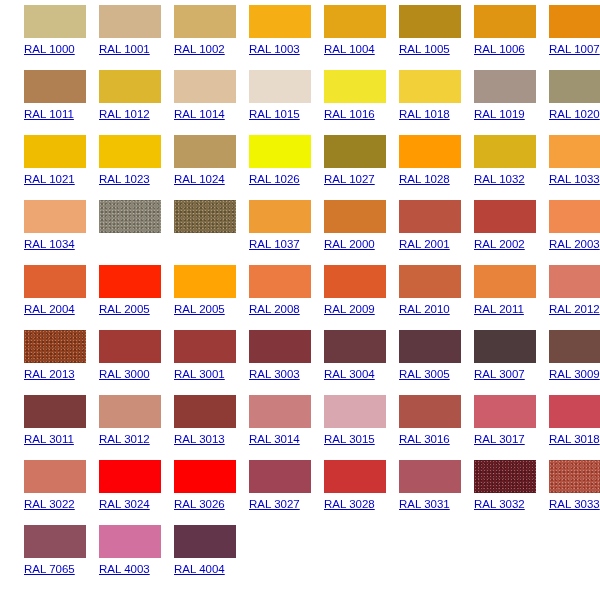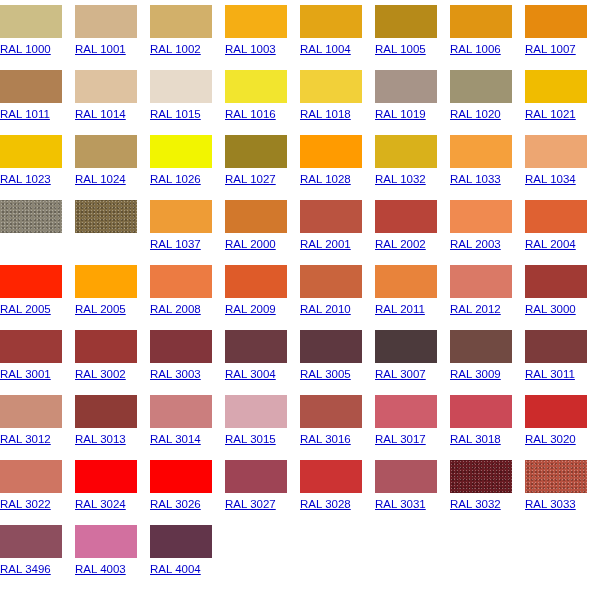--- a/index.html
+++ b/index.html
@@ -10,21 +10,21 @@
   body {
     width: 600px;
     height: 600px;
     overflow: hidden;
     font-family: "Liberation Sans", sans-serif;
   }
   #swatch-grid {
     display: grid;
     grid-template-columns: repeat(8, 75px);
     grid-auto-rows: 65px;
-    padding: 5px 0 0 0;
+    padding: 5px 0 0 24px;
     box-sizing: border-box;
   }
   .swatch-cell {
     width: 75px;
     height: 65px;
     box-sizing: border-box;
   }
   .swatch-chip {
     width: 62px;
     height: 33px;
@@ -66,20 +66,21 @@
 <div id="swatch-grid">
     <div class="swatch-cell"><div class="swatch-chip" style="background: rgb(204, 190, 134);"></div><a class="swatch-label">RAL 1000</a></div>
     <div class="swatch-cell"><div class="swatch-chip" style="background: rgb(210, 180, 140);"></div><a class="swatch-label">RAL 1001</a></div>
     <div class="swatch-cell"><div class="swatch-chip" style="background: rgb(210, 176, 106);"></div><a class="swatch-label">RAL 1002</a></div>
     <div class="swatch-cell"><div class="swatch-chip" style="background: rgb(245, 174, 20);"></div><a class="swatch-label">RAL 1003</a></div>
     <div class="swatch-cell"><div class="swatch-chip" style="background: rgb(227, 165, 21);"></div><a class="swatch-label">RAL 1004</a></div>
     <div class="swatch-cell"><div class="swatch-chip" style="background: rgb(182, 138, 25);"></div><a class="swatch-label">RAL 1005</a></div>
     <div class="swatch-cell"><div class="swatch-chip" style="background: rgb(224, 149, 18);"></div><a class="swatch-label">RAL 1006</a></div>
     <div class="swatch-cell"><div class="swatch-chip" style="background: rgb(230, 138, 14);"></div><a class="swatch-label">RAL 1007</a></div>
     <div class="swatch-cell"><div class="swatch-chip" style="background: rgb(176, 128, 82);"></div><a class="swatch-label">RAL 1011</a></div>
+    <div class="swatch-cell"><div class="swatch-chip" style="background: rgb(221, 182, 47);"></div><a class="swatch-label">RAL 1012</a></div>
     <div class="swatch-cell"><div class="swatch-chip" style="background: rgb(222, 194, 160);"></div><a class="swatch-label">RAL 1014</a></div>
     <div class="swatch-cell"><div class="swatch-chip" style="background: rgb(231, 218, 202);"></div><a class="swatch-label">RAL 1015</a></div>
     <div class="swatch-cell"><div class="swatch-chip" style="background: rgb(242, 229, 46);"></div><a class="swatch-label">RAL 1016</a></div>
     <div class="swatch-cell"><div class="swatch-chip" style="background: rgb(242, 208, 57);"></div><a class="swatch-label">RAL 1018</a></div>
     <div class="swatch-cell"><div class="swatch-chip" style="background: rgb(167, 148, 136);"></div><a class="swatch-label">RAL 1019</a></div>
     <div class="swatch-cell"><div class="swatch-chip" style="background: rgb(158, 148, 114);"></div><a class="swatch-label">RAL 1020</a></div>
     <div class="swatch-cell"><div class="swatch-chip" style="background: rgb(240, 188, 0);"></div><a class="swatch-label">RAL 1021</a></div>
     <div class="swatch-cell"><div class="swatch-chip" style="background: rgb(242, 194, 0);"></div><a class="swatch-label">RAL 1023</a></div>
     <div class="swatch-cell"><div class="swatch-chip" style="background: rgb(186, 154, 94);"></div><a class="swatch-label">RAL 1024</a></div>
     <div class="swatch-cell"><div class="swatch-chip" style="background: rgb(242, 245, 0);"></div><a class="swatch-label">RAL 1026</a></div>
@@ -96,41 +97,40 @@
     <div class="swatch-cell"><div class="swatch-chip" style="background: rgb(184, 68, 57);"></div><a class="swatch-label">RAL 2002</a></div>
     <div class="swatch-cell"><div class="swatch-chip" style="background: rgb(240, 138, 80);"></div><a class="swatch-label">RAL 2003</a></div>
     <div class="swatch-cell"><div class="swatch-chip" style="background: rgb(223, 97, 50);"></div><a class="swatch-label">RAL 2004</a></div>
     <div class="swatch-cell"><div class="swatch-chip" style="background: rgb(255, 36, 0);"></div><a class="swatch-label">RAL 2005</a></div>
     <div class="swatch-cell"><div class="swatch-chip" style="background: rgb(255, 164, 2);"></div><a class="swatch-label">RAL 2005</a></div>
     <div class="swatch-cell"><div class="swatch-chip" style="background: rgb(236, 123, 66);"></div><a class="swatch-label">RAL 2008</a></div>
     <div class="swatch-cell"><div class="swatch-chip" style="background: rgb(222, 91, 41);"></div><a class="swatch-label">RAL 2009</a></div>
     <div class="swatch-cell"><div class="swatch-chip" style="background: rgb(201, 100, 61);"></div><a class="swatch-label">RAL 2010</a></div>
     <div class="swatch-cell"><div class="swatch-chip" style="background: rgb(232, 131, 59);"></div><a class="swatch-label">RAL 2011</a></div>
     <div class="swatch-cell"><div class="swatch-chip" style="background: rgb(218, 121, 102);"></div><a class="swatch-label">RAL 2012</a></div>
+    <div class="swatch-cell"><div class="swatch-chip metallic" style="background: rgb(147, 65, 30);"></div><a class="swatch-label">RAL 2013</a></div>
     <div class="swatch-cell"><div class="swatch-chip" style="background: rgb(161, 58, 52);"></div><a class="swatch-label">RAL 3000</a></div>
     <div class="swatch-cell"><div class="swatch-chip" style="background: rgb(156, 58, 55);"></div><a class="swatch-label">RAL 3001</a></div>
-    <div class="swatch-cell"><div class="swatch-chip" style="background: rgb(155, 55, 52);"></div><a class="swatch-label">RAL 3002</a></div>
     <div class="swatch-cell"><div class="swatch-chip" style="background: rgb(130, 53, 59);"></div><a class="swatch-label">RAL 3003</a></div>
     <div class="swatch-cell"><div class="swatch-chip" style="background: rgb(107, 58, 65);"></div><a class="swatch-label">RAL 3004</a></div>
     <div class="swatch-cell"><div class="swatch-chip" style="background: rgb(94, 56, 64);"></div><a class="swatch-label">RAL 3005</a></div>
     <div class="swatch-cell"><div class="swatch-chip" style="background: rgb(76, 58, 60);"></div><a class="swatch-label">RAL 3007</a></div>
     <div class="swatch-cell"><div class="swatch-chip" style="background: rgb(113, 74, 66);"></div><a class="swatch-label">RAL 3009</a></div>
     <div class="swatch-cell"><div class="swatch-chip" style="background: rgb(124, 59, 59);"></div><a class="swatch-label">RAL 3011</a></div>
     <div class="swatch-cell"><div class="swatch-chip" style="background: rgb(203, 142, 120);"></div><a class="swatch-label">RAL 3012</a></div>
     <div class="swatch-cell"><div class="swatch-chip" style="background: rgb(142, 59, 54);"></div><a class="swatch-label">RAL 3013</a></div>
     <div class="swatch-cell"><div class="swatch-chip" style="background: rgb(203, 126, 126);"></div><a class="swatch-label">RAL 3014</a></div>
     <div class="swatch-cell"><div class="swatch-chip" style="background: rgb(216, 167, 176);"></div><a class="swatch-label">RAL 3015</a></div>
     <div class="swatch-cell"><div class="swatch-chip" style="background: rgb(173, 83, 72);"></div><a class="swatch-label">RAL 3016</a></div>
     <div class="swatch-cell"><div class="swatch-chip" style="background: rgb(206, 93, 107);"></div><a class="swatch-label">RAL 3017</a></div>
     <div class="swatch-cell"><div class="swatch-chip" style="background: rgb(203, 73, 87);"></div><a class="swatch-label">RAL 3018</a></div>
-    <div class="swatch-cell"><div class="swatch-chip" style="background: rgb(204, 43, 43);"></div><a class="swatch-label">RAL 3020</a></div>
     <div class="swatch-cell"><div class="swatch-chip" style="background: rgb(207, 117, 98);"></div><a class="swatch-label">RAL 3022</a></div>
     <div class="swatch-cell"><div class="swatch-chip" style="background: rgb(252, 0, 5);"></div><a class="swatch-label">RAL 3024</a></div>
     <div class="swatch-cell"><div class="swatch-chip" style="background: rgb(254, 0, 0);"></div><a class="swatch-label">RAL 3026</a></div>
     <div class="swatch-cell"><div class="swatch-chip" style="background: rgb(158, 68, 85);"></div><a class="swatch-label">RAL 3027</a></div>
     <div class="swatch-cell"><div class="swatch-chip" style="background: rgb(204, 51, 51);"></div><a class="swatch-label">RAL 3028</a></div>
     <div class="swatch-cell"><div class="swatch-chip" style="background: rgb(173, 85, 96);"></div><a class="swatch-label">RAL 3031</a></div>
     <div class="swatch-cell"><div class="swatch-chip metallic" style="background: rgb(103, 27, 34);"></div><a class="swatch-label">RAL 3032</a></div>
     <div class="swatch-cell"><div class="swatch-chip metallic" style="background: rgb(182, 80, 63);"></div><a class="swatch-label">RAL 3033</a></div>
-    <div class="swatch-cell"><div class="swatch-chip" style="background: rgb(141, 78, 94);"></div><a class="swatch-label">RAL 3496</a></div>
+    <div class="swatch-cell"><div class="swatch-chip" style="background: rgb(141, 78, 94);"></div><a class="swatch-label">RAL 7065</a></div>
     <div class="swatch-cell"><div class="swatch-chip" style="background: rgb(210, 112, 159);"></div><a class="swatch-label">RAL 4003</a></div>
     <div class="swatch-cell"><div class="swatch-chip" style="background: rgb(98, 53, 74);"></div><a class="swatch-label">RAL 4004</a></div>
   </div>
 
 </body></html>

